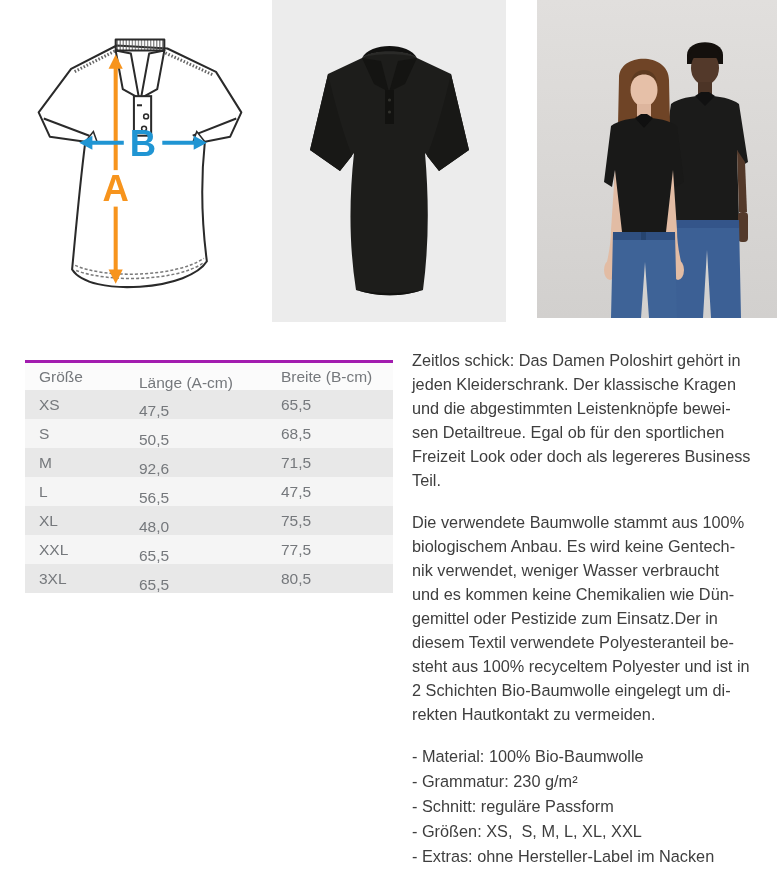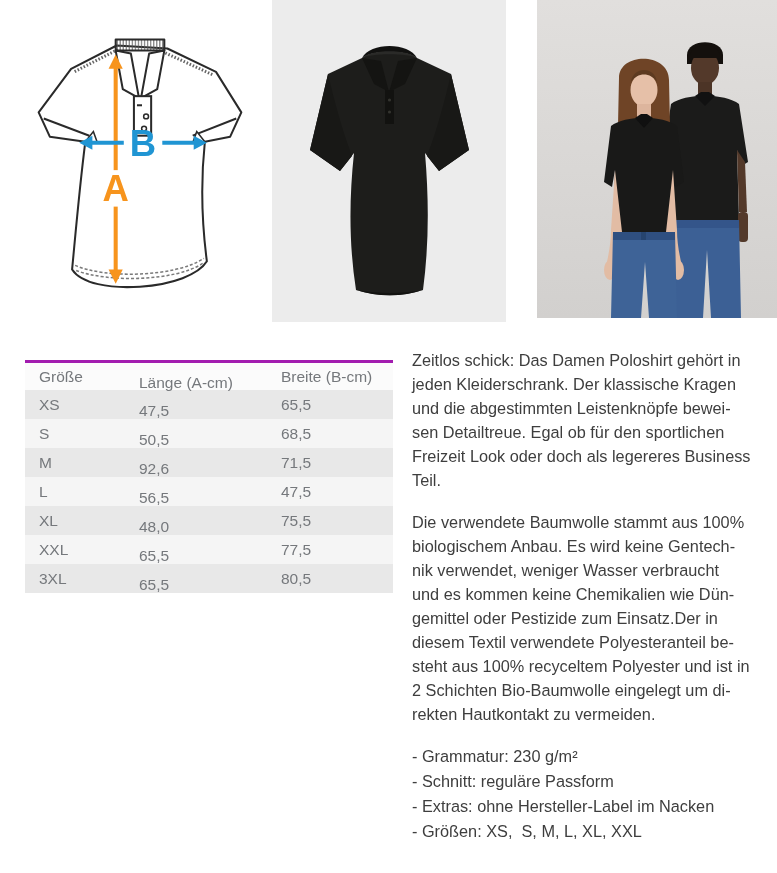--- a/index.html
+++ b/index.html
@@ -220,20 +220,21 @@
     <p>Die verwendete Baumwolle stammt aus 100%
 biologischem Anbau. Es wird keine Gentech-
 nik verwendet, weniger Wasser verbraucht
 und es kommen keine Chemikalien wie Dün-
 gemittel oder Pestizide zum Einsatz.Der in
 diesem Textil verwendete Polyesteranteil be-
 steht aus 100% recyceltem Polyester und ist in
 2 Schichten Bio-Baumwolle eingelegt um di-
 rekten Hautkontakt zu vermeiden.</p>
     <div>
+      <div class="attr-line">- Material: 100% Bio-Baumwolle</div>
       <div class="attr-line">- Grammatur: 230 g/m²</div>
       <div class="attr-line">- Schnitt: reguläre Passform</div>
+      <div class="attr-line">- Größen: XS,  S, M, L, XL, XXL</div>
       <div class="attr-line">- Extras: ohne Hersteller-Label im Nacken</div>
-      <div class="attr-line">- Größen: XS,  S, M, L, XL, XXL</div>
     </div>
   </div>
 
 </div>
 
 </body></html>

